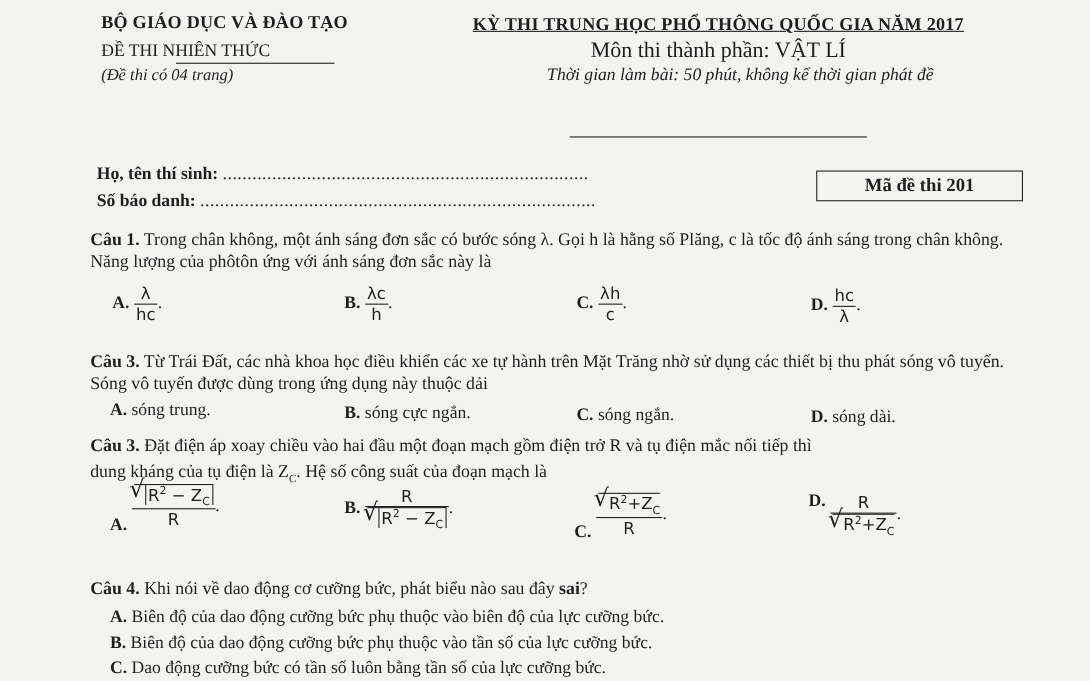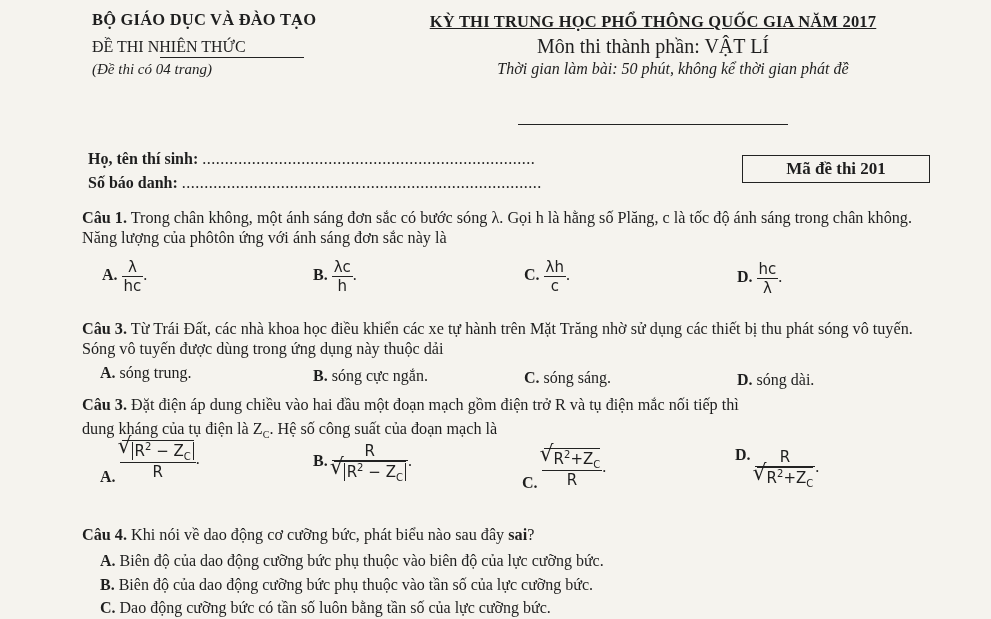--- a/index.html
+++ b/index.html
@@ -90,26 +90,26 @@
   <span class="k">D.</span>
   <span class="frac"><span class="n">hc</span><span class="d">λ</span></span>.
 </div>
 
 <div class="q" style="top:319px; width:860px; white-space:normal;">
   <span class="num">Câu 3.</span>
   <span>Từ Trái Đất, các nhà khoa học điều khiển các xe tự hành trên Mặt Trăng nhờ sử dụng các thiết bị thu phát sóng vô tuyến. Sóng vô tuyến được dùng trong ứng dụng này thuộc dải</span>
 </div>
 <div class="opt" style="left:100px; top:364px;"><span class="k">A.</span> <span>sóng trung.</span></div>
 <div class="opt" style="left:313px; top:367px;"><span class="k">B.</span> <span>sóng cực ngắn.</span></div>
-<div class="opt" style="left:524px; top:369px;"><span class="k">C.</span> <span>sóng sáng.</span></div>
+<div class="opt" style="left:524px; top:369px;"><span class="k">C.</span> <span>sóng ngắn.</span></div>
 <div class="opt" style="left:737px; top:371px;"><span class="k">D.</span> <span>sóng dài.</span></div>
 
 <div class="q" style="top:395px;">
   <span class="num">Câu 3.</span>
-  <span>Đặt điện áp dung chiều vào hai đầu một đoạn mạch gồm điện trở R và tụ điện mắc nối tiếp thì</span>
+  <span>Đặt điện áp xoay chiều vào hai đầu một đoạn mạch gồm điện trở R và tụ điện mắc nối tiếp thì</span>
 </div>
 <div class="q" style="top:419px;">
   <span>dung kháng của tụ điện là Z</span><sub>C</sub><span>. Hệ số công suất của đoạn mạch là</span>
 </div>
 
 <div class="opt" style="left:100px; top:440px;">
   <span class="k" style="position:relative; top:18px;">A.</span>
   <span class="frac">
     <span class="n"><span class="sqrt"><span class="abs-bar"><span>R</span><sup>2</sup> <span>−</span> <span>Z</span><sub>C</sub></span></span></span>
     <span class="d">R</span>

